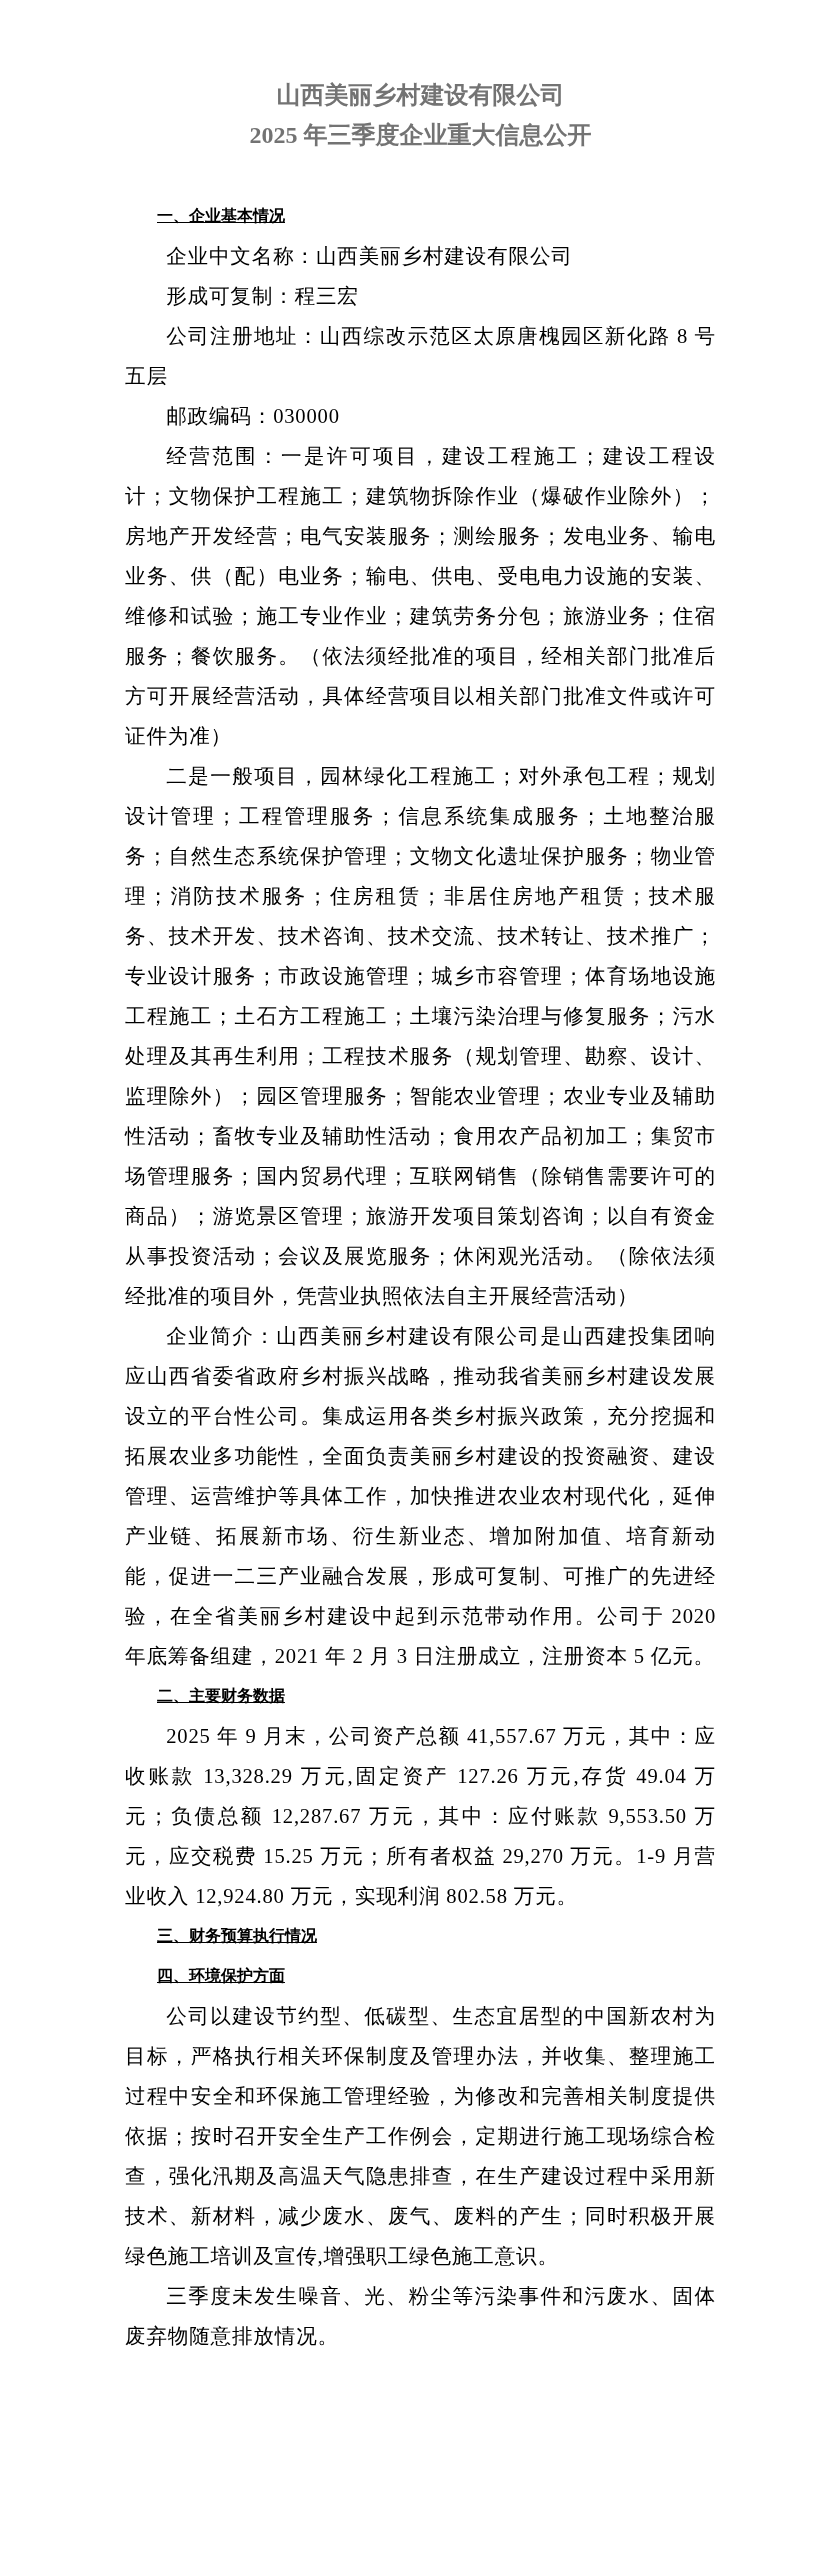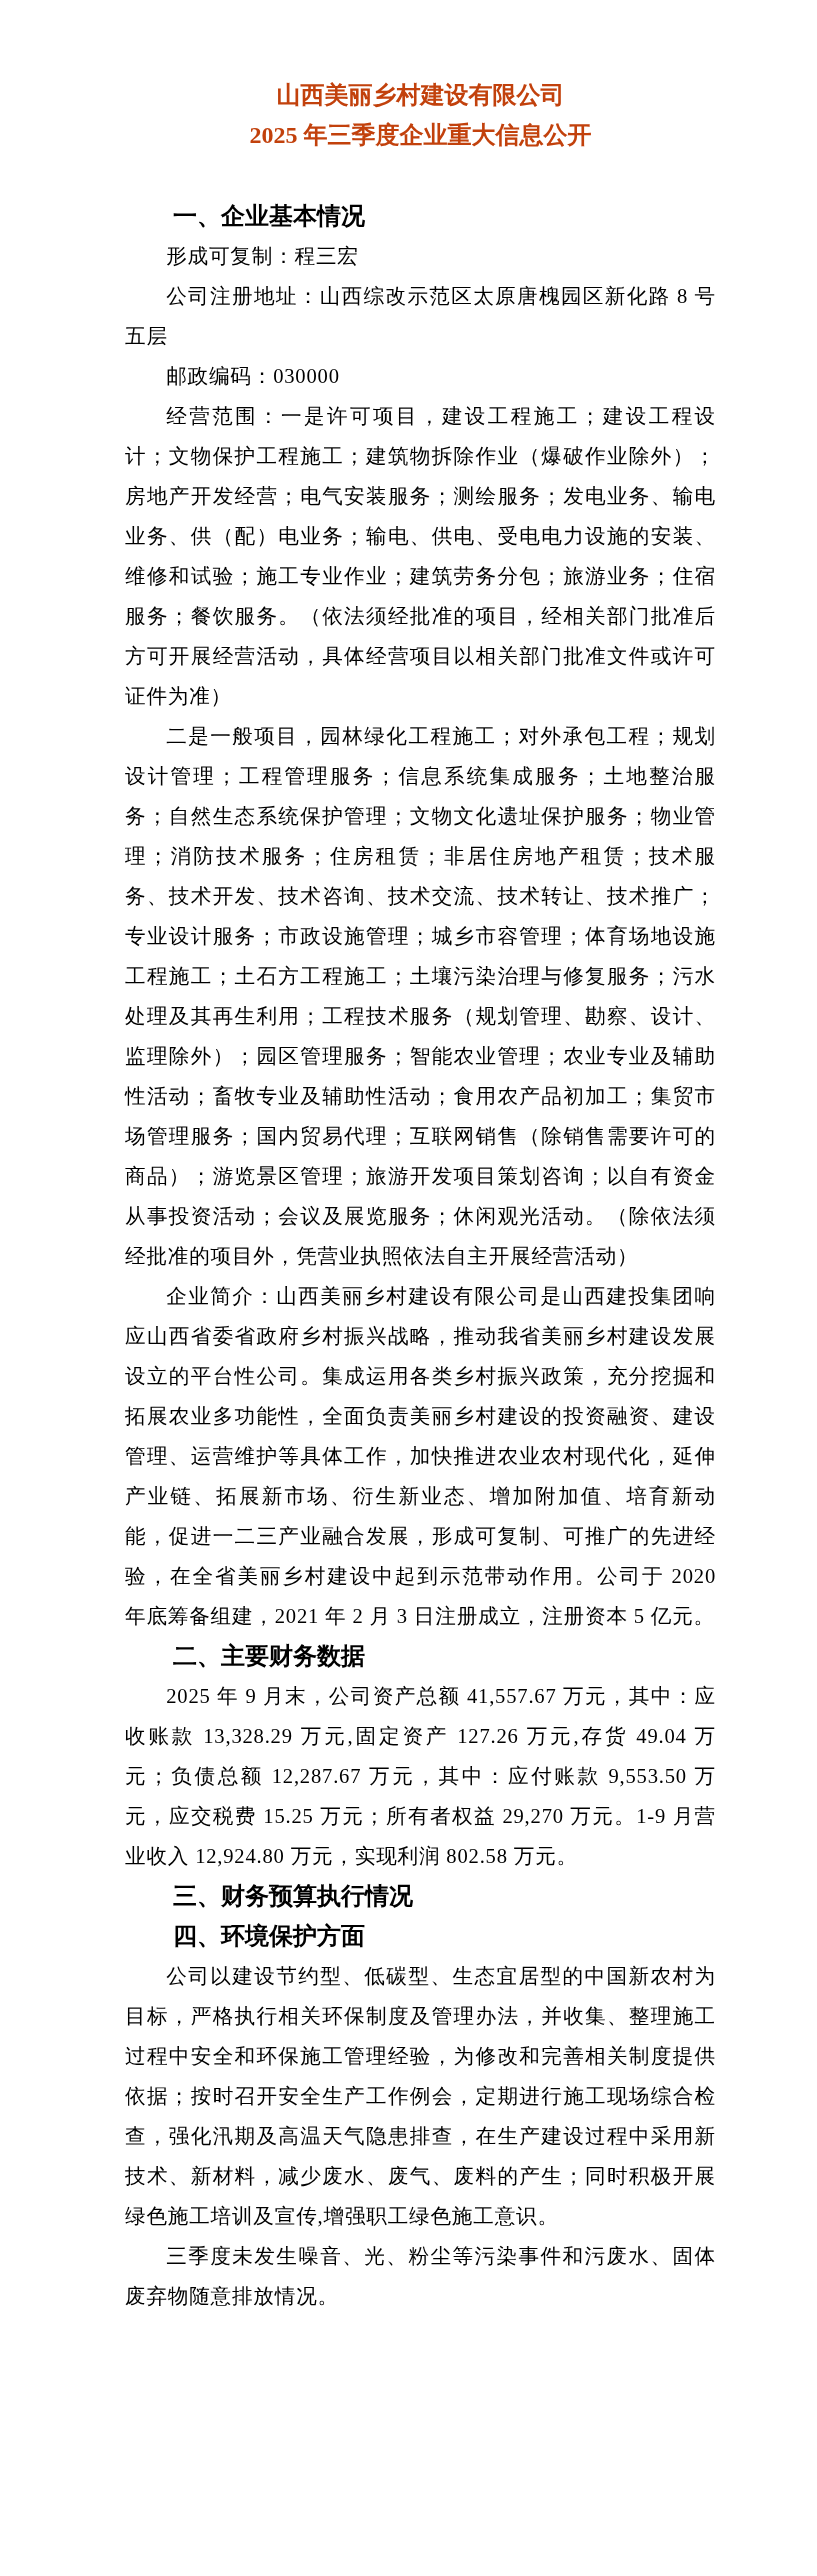--- a/index.html
+++ b/index.html
@@ -20,30 +20,31 @@
   .title-block {
     text-align: center;
     margin: 0 0 41px 0;
   }
   .title-line {
     font-family: "Liberation Serif", "DejaVu Serif", serif;
     font-weight: bold;
     font-size: 24px;
     line-height: 40px;
     white-space: nowrap;
-    color: #c2410c;
+    color: #737373;
   }
   .section-heading {
     font-family: "Liberation Sans", "DejaVu Sans", sans-serif;
     font-weight: bold;
-    font-size: 24px;
+    font-size: 16px;
     line-height: 40px;
     text-indent: 2em;
     margin: 0;
     color: #000000;
+    text-decoration: underline;
   }
   .para {
     font-family: "Liberation Serif", "DejaVu Serif", serif;
     font-size: 20.6px;
     line-height: 40px;
     text-indent: 2em;
     text-align: justify;
     letter-spacing: 0.8px;
     margin: 0;
     color: #000000;
@@ -53,20 +54,21 @@
 </head>
 <body>
 
 <div class="page">
   <div class="title-block">
     <div class="title-line">山西美丽乡村建设有限公司</div>
     <div class="title-line">2025 年三季度企业重大信息公开</div>
   </div>
   <div id="sections">
       <div class="section-heading">一、企业基本情况</div>
+      <p class="para">企业中文名称：山西美丽乡村建设有限公司</p>
       <p class="para">形成可复制：程三宏</p>
       <p class="para">公司注册地址：山西综改示范区太原唐槐园区新化路 8 号五层</p>
       <p class="para">邮政编码：030000</p>
       <p class="para">经营范围：一是许可项目，建设工程施工；建设工程设计；文物保护工程施工；建筑物拆除作业（爆破作业除外）；房地产开发经营；电气安装服务；测绘服务；发电业务、输电业务、供（配）电业务；输电、供电、受电电力设施的安装、维修和试验；施工专业作业；建筑劳务分包；旅游业务；住宿服务；餐饮服务。（依法须经批准的项目，经相关部门批准后方可开展经营活动，具体经营项目以相关部门批准文件或许可证件为准）</p>
       <p class="para">二是一般项目，园林绿化工程施工；对外承包工程；规划设计管理；工程管理服务；信息系统集成服务；土地整治服务；自然生态系统保护管理；文物文化遗址保护服务；物业管理；消防技术服务；住房租赁；非居住房地产租赁；技术服务、技术开发、技术咨询、技术交流、技术转让、技术推广；专业设计服务；市政设施管理；城乡市容管理；体育场地设施工程施工；土石方工程施工；土壤污染治理与修复服务；污水处理及其再生利用；工程技术服务（规划管理、勘察、设计、监理除外）；园区管理服务；智能农业管理；农业专业及辅助性活动；畜牧专业及辅助性活动；食用农产品初加工；集贸市场管理服务；国内贸易代理；互联网销售（除销售需要许可的商品）；游览景区管理；旅游开发项目策划咨询；以自有资金从事投资活动；会议及展览服务；休闲观光活动。（除依法须经批准的项目外，凭营业执照依法自主开展经营活动）</p>
       <p class="para">企业简介：山西美丽乡村建设有限公司是山西建投集团响应山西省委省政府乡村振兴战略，推动我省美丽乡村建设发展设立的平台性公司。集成运用各类乡村振兴政策，充分挖掘和拓展农业多功能性，全面负责美丽乡村建设的投资融资、建设管理、运营维护等具体工作，加快推进农业农村现代化，延伸产业链、拓展新市场、衍生新业态、增加附加值、培育新动能，促进一二三产业融合发展，形成可复制、可推广的先进经验，在全省美丽乡村建设中起到示范带动作用。公司于 2020 年底筹备组建，2021 年 2 月 3 日注册成立，注册资本 5 亿元。</p>
       <div class="section-heading">二、主要财务数据</div>
       <p class="para">2025 年 9 月末，公司资产总额 41,557.67 万元，其中：应收账款 13,328.29 万元,固定资产 127.26 万元,存货 49.04 万元；负债总额 12,287.67 万元，其中：应付账款 9,553.50 万元，应交税费 15.25 万元；所有者权益 29,270 万元。1-9 月营业收入 12,924.80 万元，实现利润 802.58 万元。</p>
       <div class="section-heading">三、财务预算执行情况</div>
       <div class="section-heading">四、环境保护方面</div>

